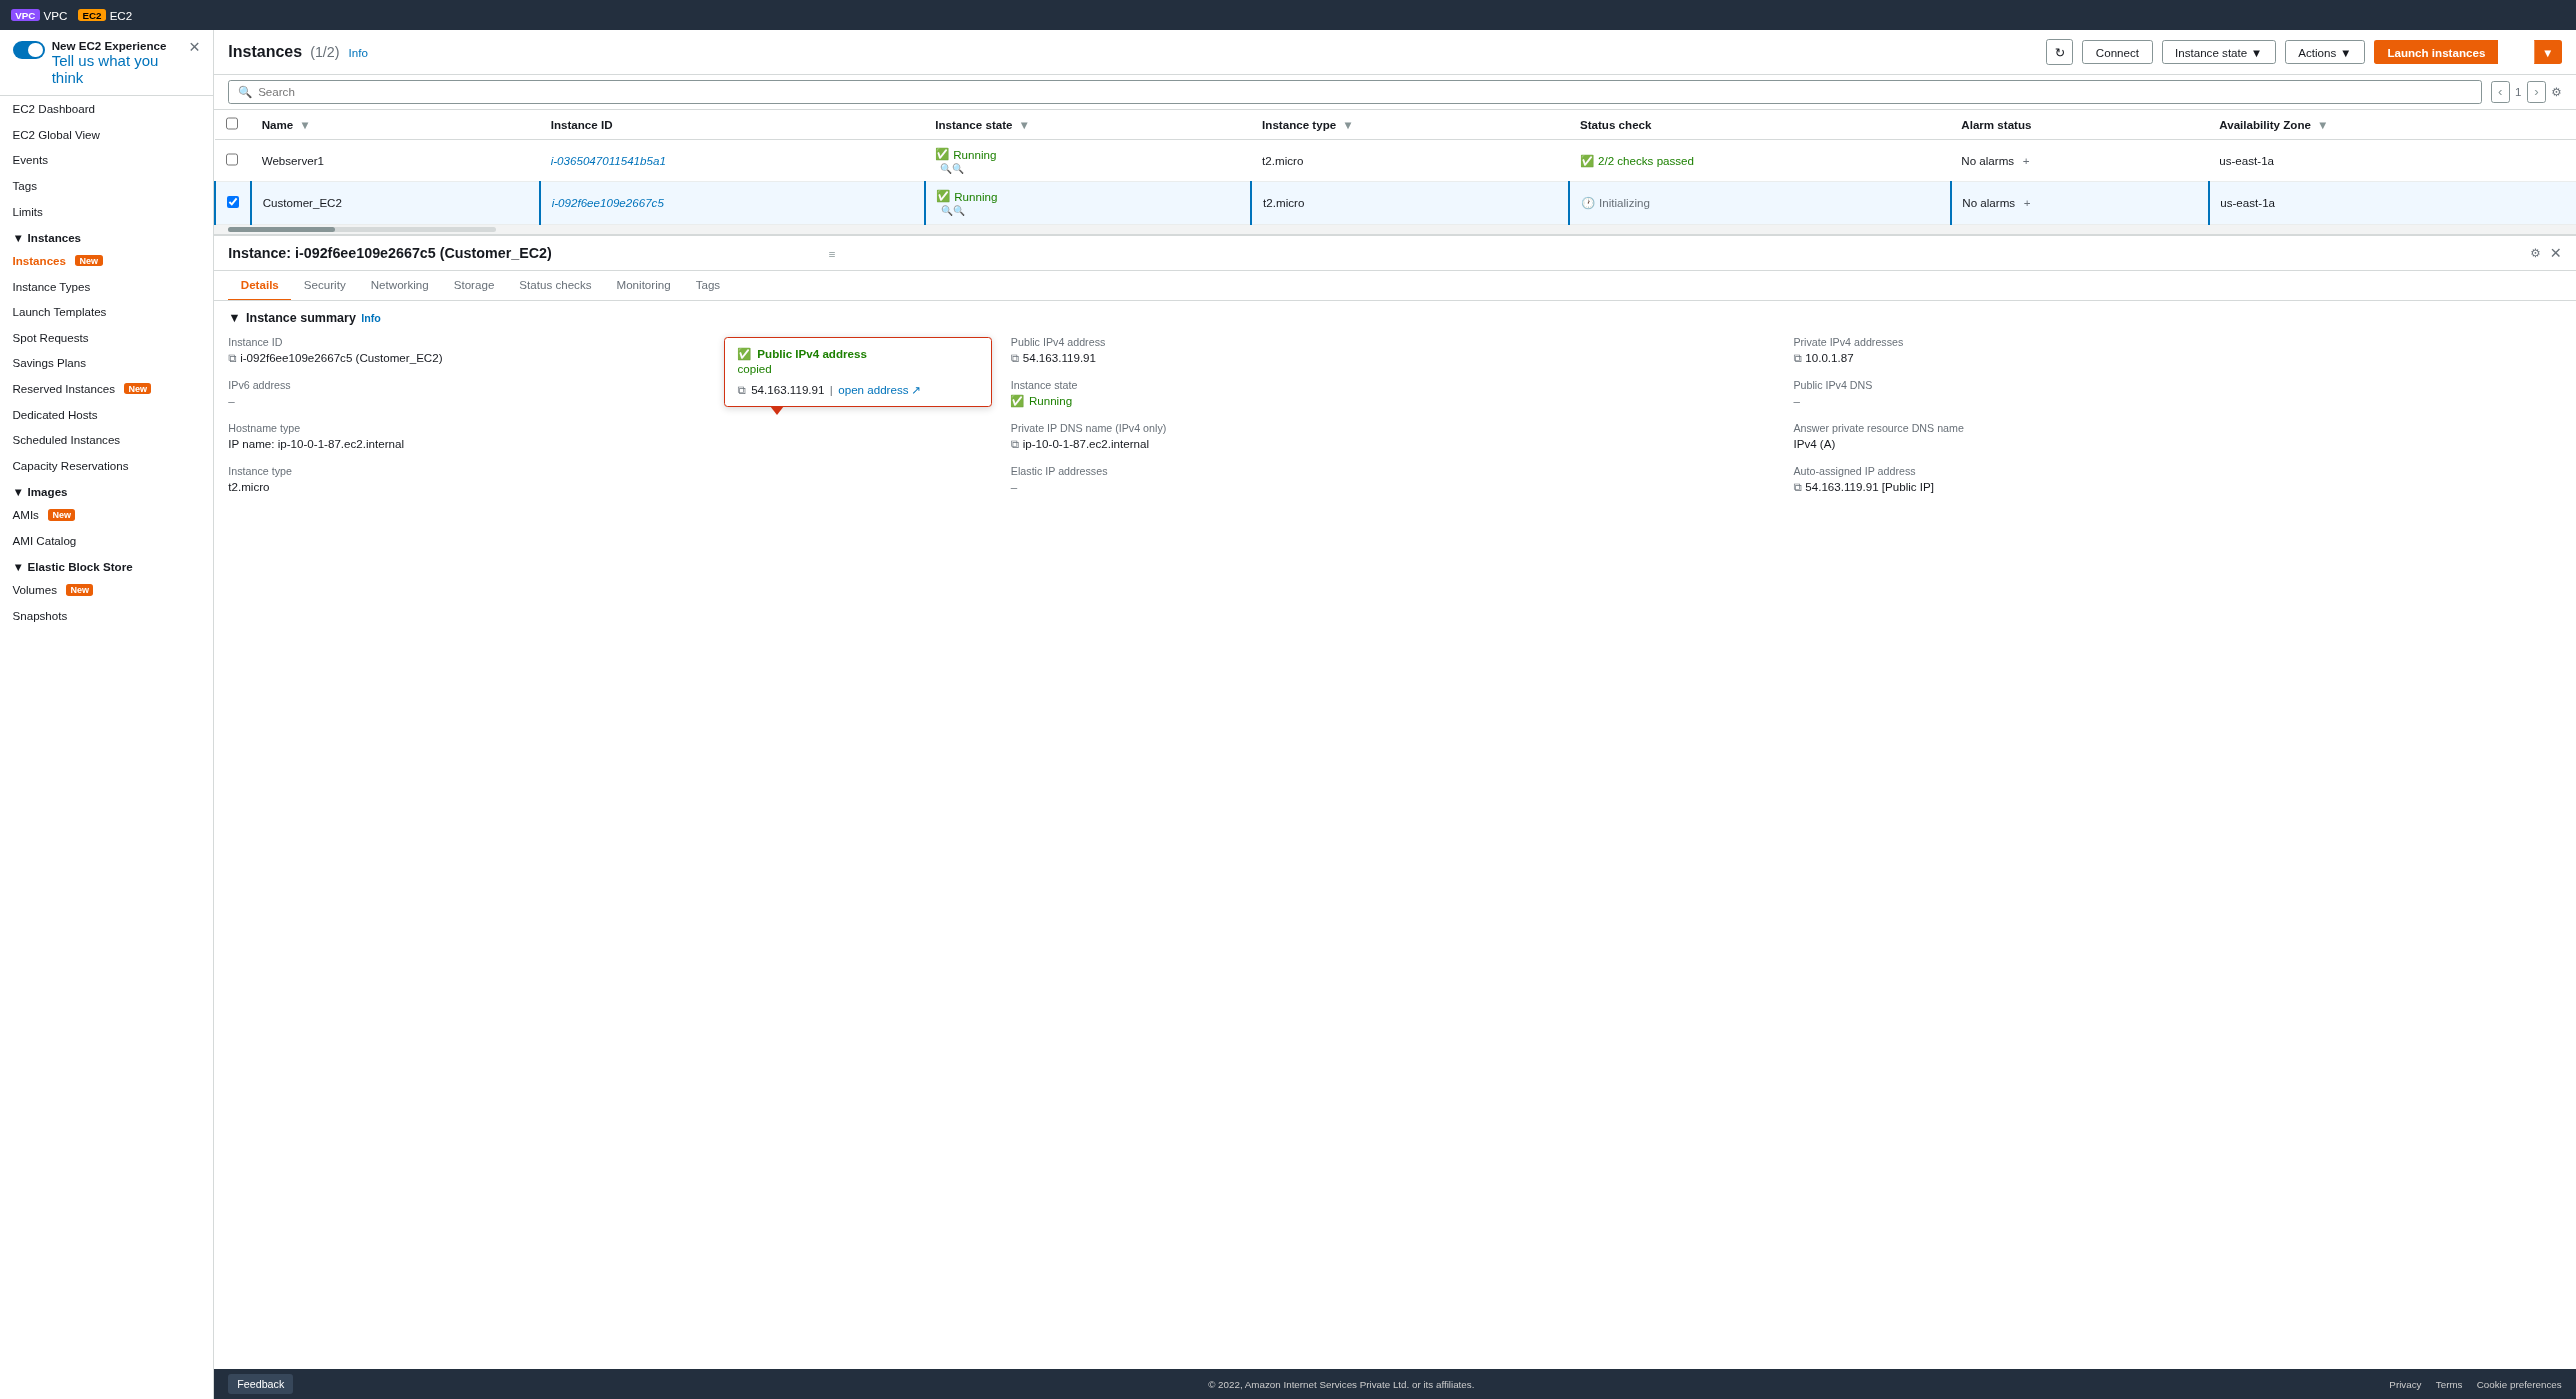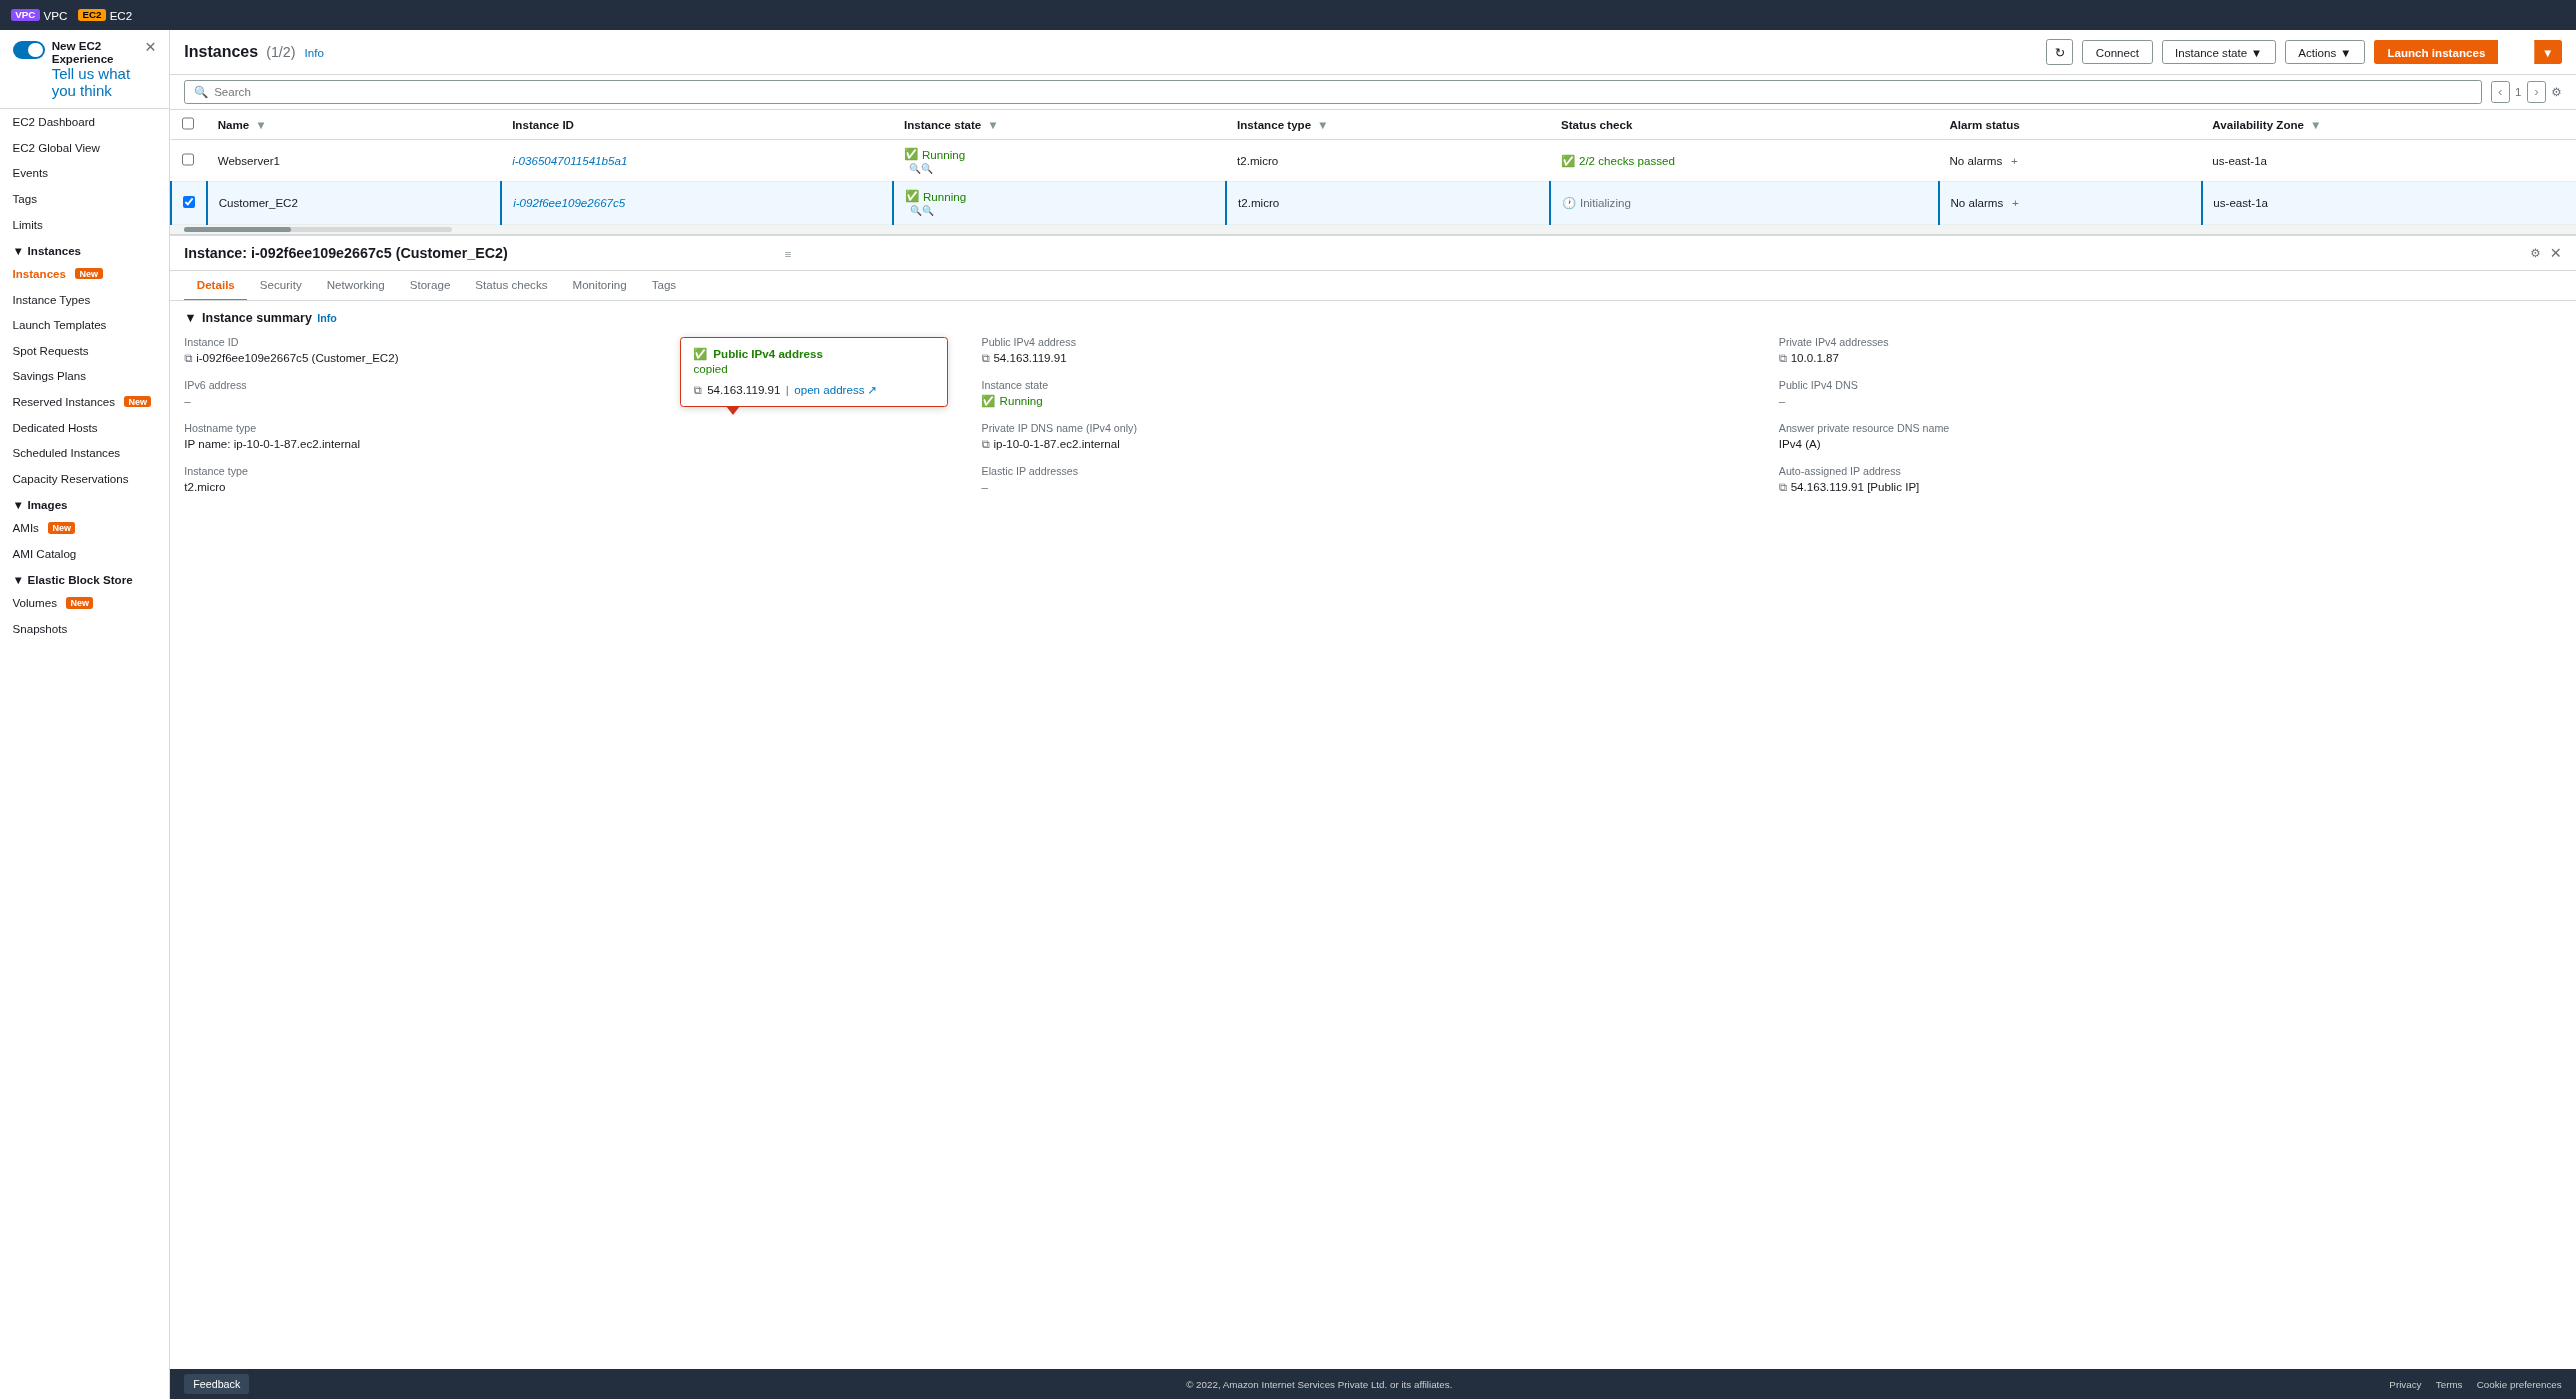--- a/index.html
+++ b/index.html
@@ -11,33 +11,33 @@
       height: 30px;
       display: flex;
       align-items: center;
       padding: 0 10.7px;
       gap: 10.7px;
     }
     .top-nav-item {
       color: #fff;
       font-size: 11.6px;
       display: flex;
-      align-items: flex-start;
+      align-items: center;
       gap: 3.6px;
     }
 
     
     .layout {
       display: flex;
       height: calc(100vh - 30px);
     }
 
     
     .sidebar {
-      width: 170px;
+      width: 214px;
       background: #fff;
       border-right: 0.9px solid #d5d9d9;
       overflow-y: auto;
       flex-shrink: 0;
     }
 
     .new-ec2-banner {
       background: #fff;
       padding: 9px 12.5px;
       border-bottom: 0.9px solid #d5d9d9;

